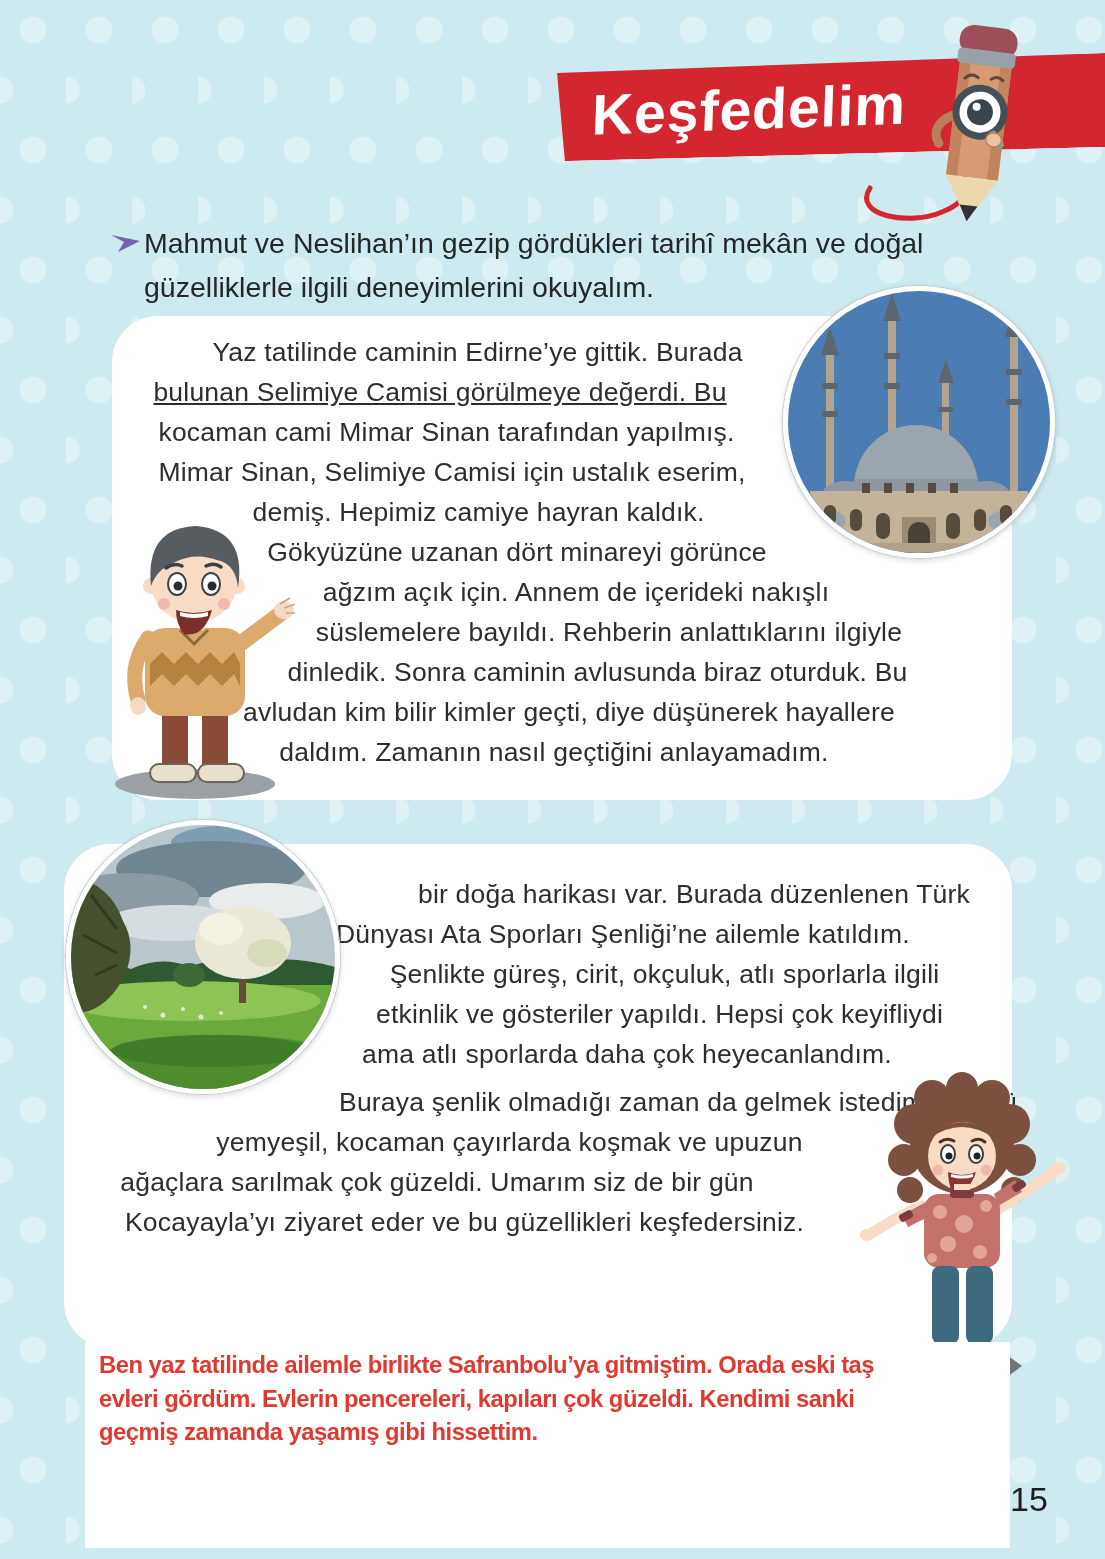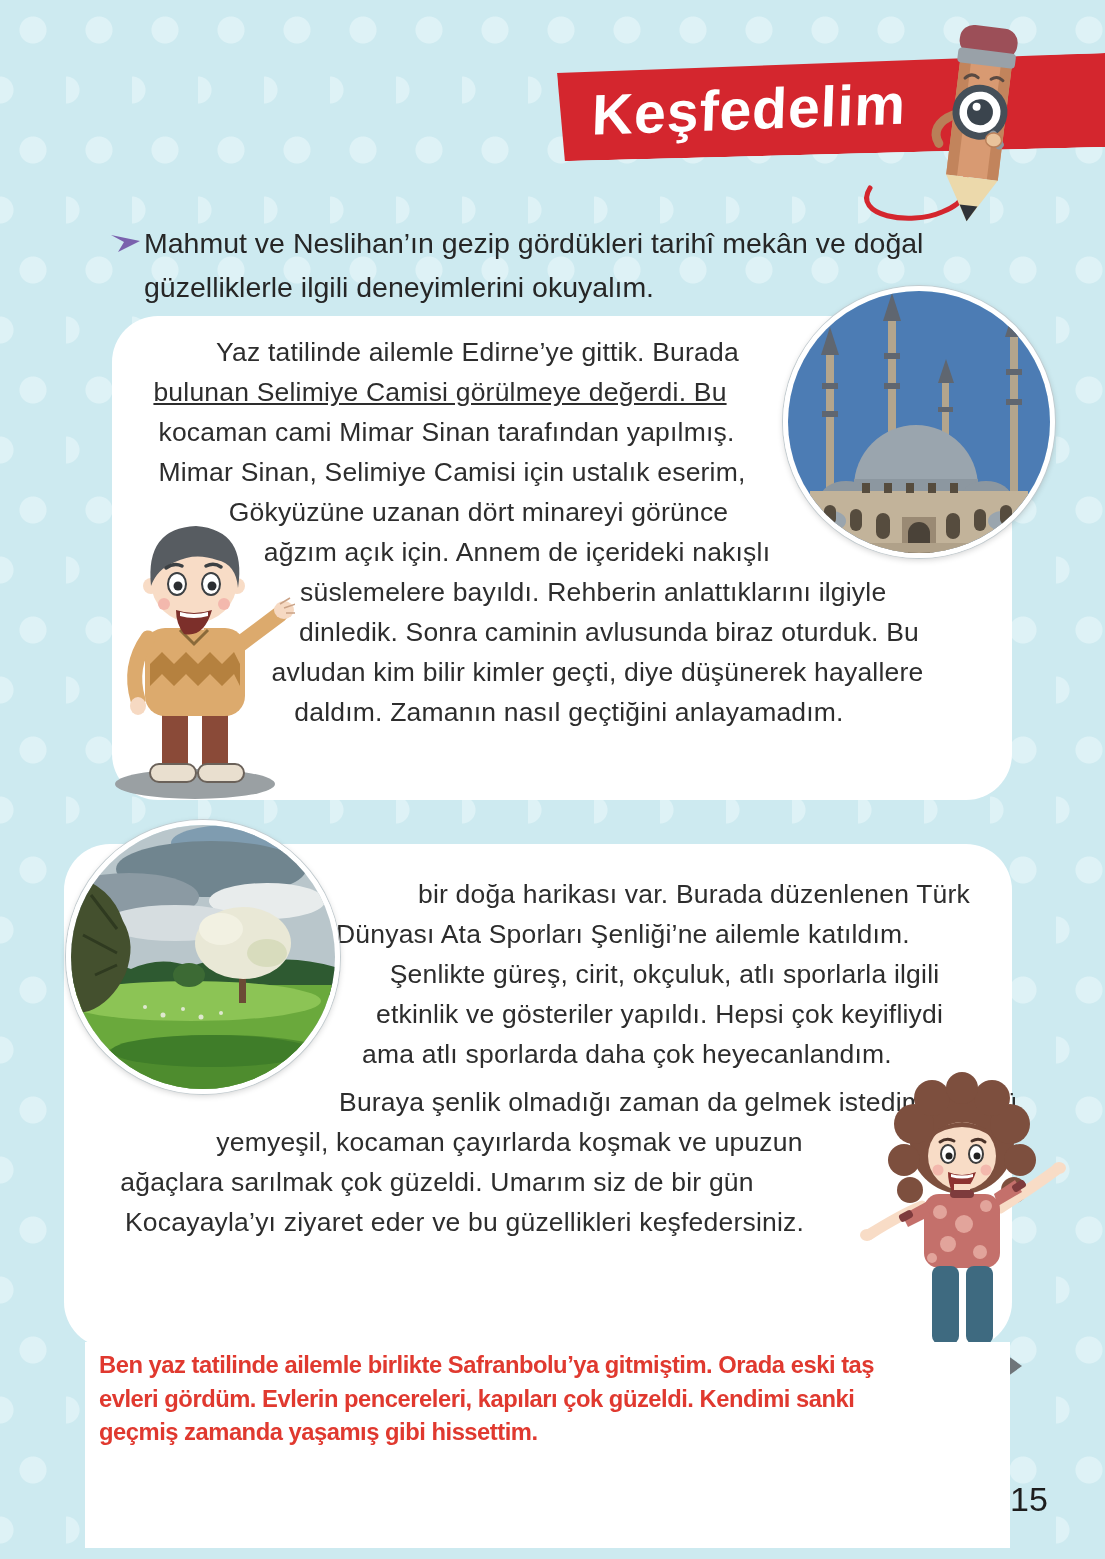--- a/index.html
+++ b/index.html
@@ -107,24 +107,25 @@
         </svg>
     </span>
     <div class="instr-lines">
         <div class="line">Mahmut ve Neslihan’ın gezip gördükleri tarihî mekân ve doğal</div>
         <div class="line">güzelliklerle ilgili deneyimlerini okuyalım.</div>
       </div>
   </div>
 
   <div class="card" id="card1">
     <div class="story-lines" id="story1-lines">
-        <div class="line">Yaz tatilinde ailemle Edirne’ye gittik. Burada</div>
+        <div class="line">Yaz tatilinde caminin Edirne’ye gittik. Burada</div>
         <div class="line">bulunan Selimiye Camisi görülmeye değerdi. Bu</div>
         <div class="line">kocaman cami Mimar Sinan tarafından yapılmış.</div>
         <div class="line">Mimar Sinan, Selimiye Camisi için ustalık eserim,</div>
+        <div class="line">demiş. Hepimiz camiye hayran kaldık.</div>
         <div class="line">Gökyüzüne uzanan dört minareyi görünce</div>
         <div class="line">ağzım açık için. Annem de içerideki nakışlı</div>
         <div class="line">süslemelere bayıldı. Rehberin anlattıklarını ilgiyle</div>
         <div class="line">dinledik. Sonra caminin avlusunda biraz oturduk. Bu</div>
         <div class="line">avludan kim bilir kimler geçti, diye düşünerek hayallere</div>
         <div class="line">daldım. Zamanın nasıl geçtiğini anlayamadım.</div>
       </div>
   </div>
 
   <div class="photo" id="mosque-photo">

